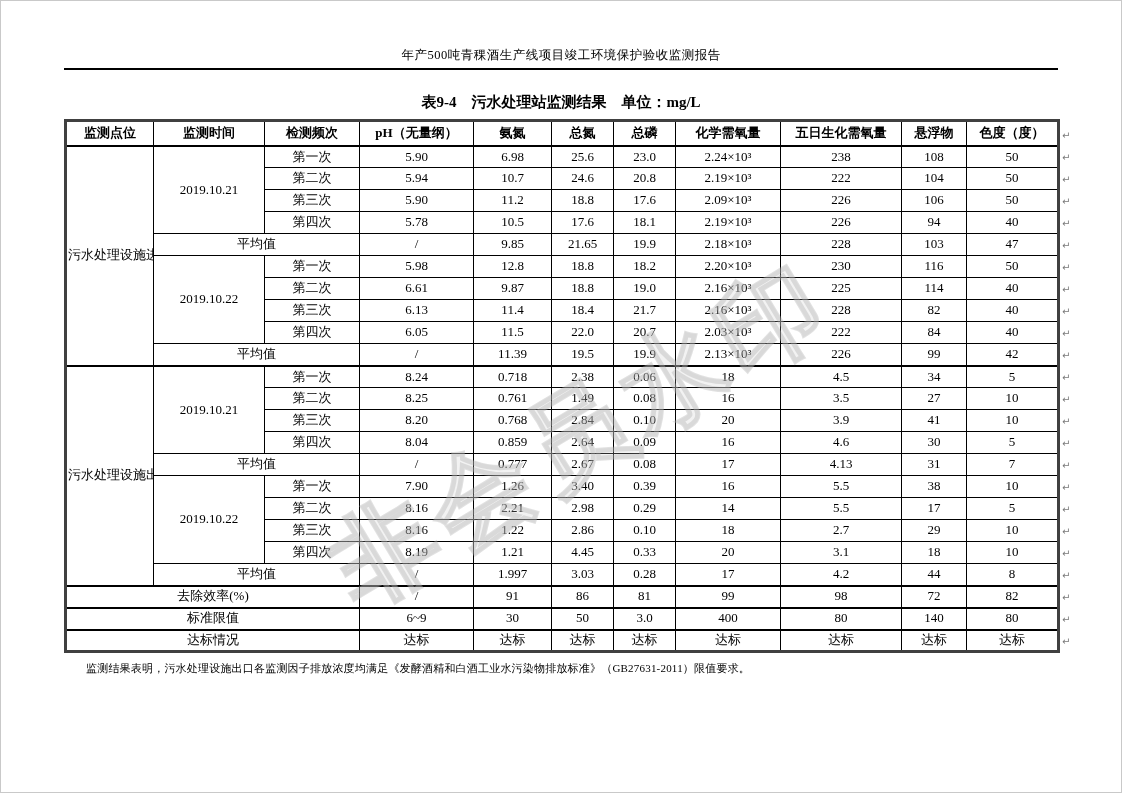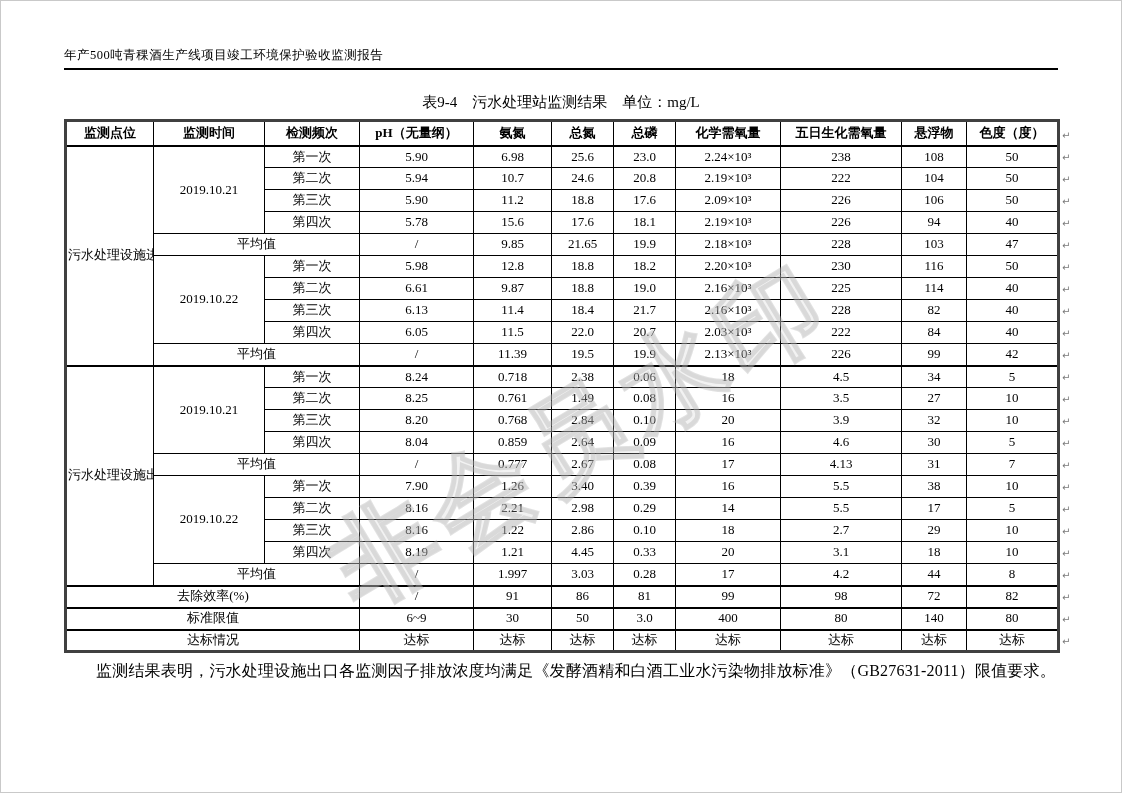--- a/index.html
+++ b/index.html
@@ -4,56 +4,56 @@
 <style>
   * { box-sizing: border-box; }
   html,body { margin:0; padding:0; background:#ffffff; }
   .page {
     position:relative; width:1122px; height:793px; background:#ffffff;
     font-family:"Liberation Serif","DejaVu Serif",serif; color:#000;
     border:1px solid #c9c9c9; overflow:hidden;
   }
   .page-header {
     position:absolute; top:46px; left:63px; width:994px;
-    font-size:12.5px; letter-spacing:0.5px;
+    text-align:center; font-size:12.5px; letter-spacing:0.5px;
   }
   .header-rule {
     position:absolute; top:67px; left:63px; width:994px; height:0;
     border-top:2px solid #000;
   }
   .watermark {
     position:absolute; left:240px; top:220px; width:680px; height:430px;
     display:flex; align-items:center; justify-content:center;
     transform:rotate(-31deg); pointer-events:none; z-index:6;
     font-size:104px; font-weight:bold; letter-spacing:8px;
     color:rgba(195,195,195,0.22);
     -webkit-text-stroke:2px rgba(175,175,175,0.38);
     white-space:nowrap;
   }
   .table-title {
     position:absolute; top:92px; left:63px; width:994px;
-    text-align:center; font-weight:normal; font-size:15px;
+    text-align:center; font-weight:bold; font-size:15px;
   }
   table.monitor {
     position:absolute; top:118px; left:63px; width:994px;
     border-collapse:collapse; table-layout:fixed;
     border:3px solid #404040;
   }
   table.monitor th, table.monitor td {
     border:1px solid #000; text-align:center; vertical-align:middle;
     padding:0 1px; font-size:13px; height:22px; line-height:1.1;
     white-space:nowrap; overflow:hidden;
   }
   table.monitor th { font-weight:bold; height:25px; border-bottom:2px solid #000; font-size:13px; }
   td.site-cell { white-space:normal; line-height:1.7; font-size:13px; }
   tr.section-start td { border-top:2px solid #000; }
   tr.summary-row td { border-top:2px solid #000; }
   .footer-note {
     position:absolute; top:660px; left:63px; width:996px;
-    font-size:16px; text-indent:2em; letter-spacing:0.2px; white-space:nowrap;
+    font-size:11px; text-indent:2em; letter-spacing:0.2px; white-space:nowrap;
   }
   .page-number {
     position:absolute; top:708px; left:0; width:1122px;
     text-align:center; font-size:11px;
   }
   .pilcrow {
     position:absolute; left:1061px; font-size:10px; color:#7a7a7a;
     font-family:"DejaVu Sans",sans-serif; line-height:1;
   }
 </style>
@@ -129,21 +129,21 @@
           <td>18.8</td>
           <td>17.6</td>
           <td>2.09×10³</td>
           <td>226</td>
           <td>106</td>
           <td>50</td>
         </tr>
         <tr>
           <td>第四次</td>
           <td>5.78</td>
-          <td>15.6</td>
+          <td>10.5</td>
           <td>17.6</td>
           <td>18.1</td>
           <td>2.19×10³</td>
           <td>226</td>
           <td>94</td>
           <td>40</td>
         </tr>
         <tr>
           <td colspan="2">平均值</td>
           <td>/</td>
@@ -236,21 +236,21 @@
           <td>10</td>
         </tr>
         <tr>
           <td>第三次</td>
           <td>8.20</td>
           <td>0.768</td>
           <td>2.84</td>
           <td>0.10</td>
           <td>20</td>
           <td>3.9</td>
-          <td>32</td>
+          <td>41</td>
           <td>10</td>
         </tr>
         <tr>
           <td>第四次</td>
           <td>8.04</td>
           <td>0.859</td>
           <td>2.64</td>
           <td>0.09</td>
           <td>16</td>
           <td>4.6</td>

